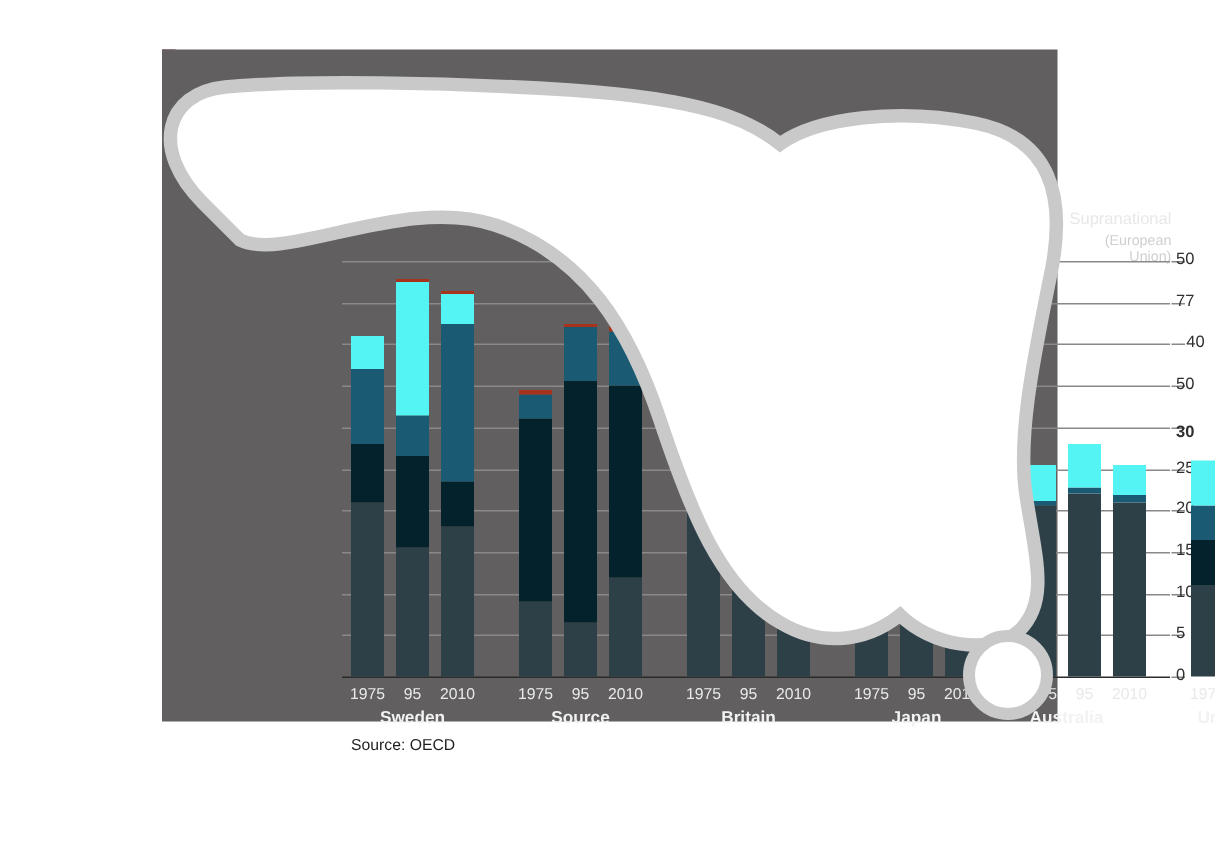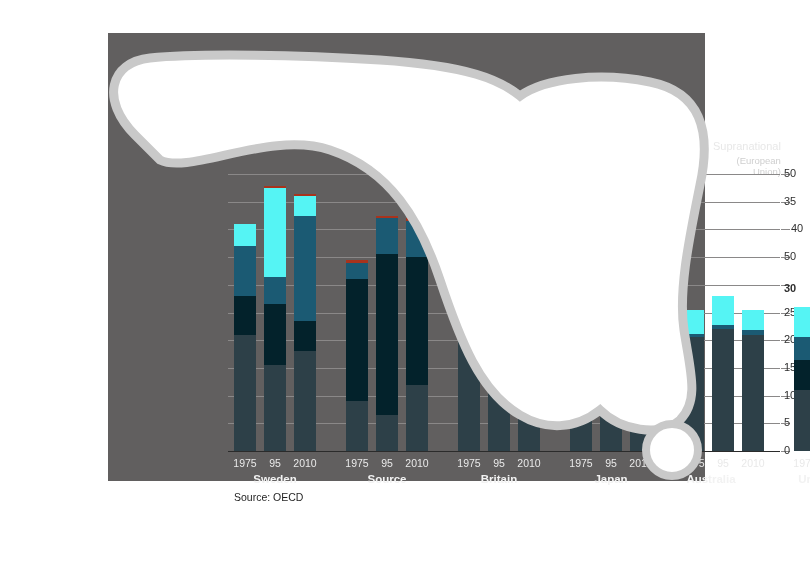--- a/index.html
+++ b/index.html
@@ -78,21 +78,21 @@
       <div id="supra-sub">(European Union)</div>
     </span>
   </div>
 
   <div id="plot">
       <div class="gridline" style="top: 0px;"></div>
       <div class="ytickline" style="top: 0px;"></div>
       <div class="ytick" style="top: 0px;">50</div>
       <div class="gridline" style="top: 27.7px;"></div>
       <div class="ytickline" style="top: 27.7px;"></div>
-      <div class="ytick" style="top: 27.7px;">35</div>
+      <div class="ytick" style="top: 27.7px;">77</div>
       <div class="gridline" style="top: 55.4px;"></div>
       <div class="ytickline" style="top: 55.4px;"></div>
       <div class="ytick" style="top: 55.4px; text-align: center;">40</div>
       <div class="gridline" style="top: 83.1px;"></div>
       <div class="ytickline" style="top: 83.1px;"></div>
       <div class="ytick" style="top: 83.1px;">50</div>
       <div class="gridline" style="top: 110.8px;"></div>
       <div class="ytickline" style="top: 110.8px;"></div>
       <div class="ytick" style="top: 115px; font-weight: bold;">30</div>
       <div class="gridline" style="top: 138.5px;"></div>

